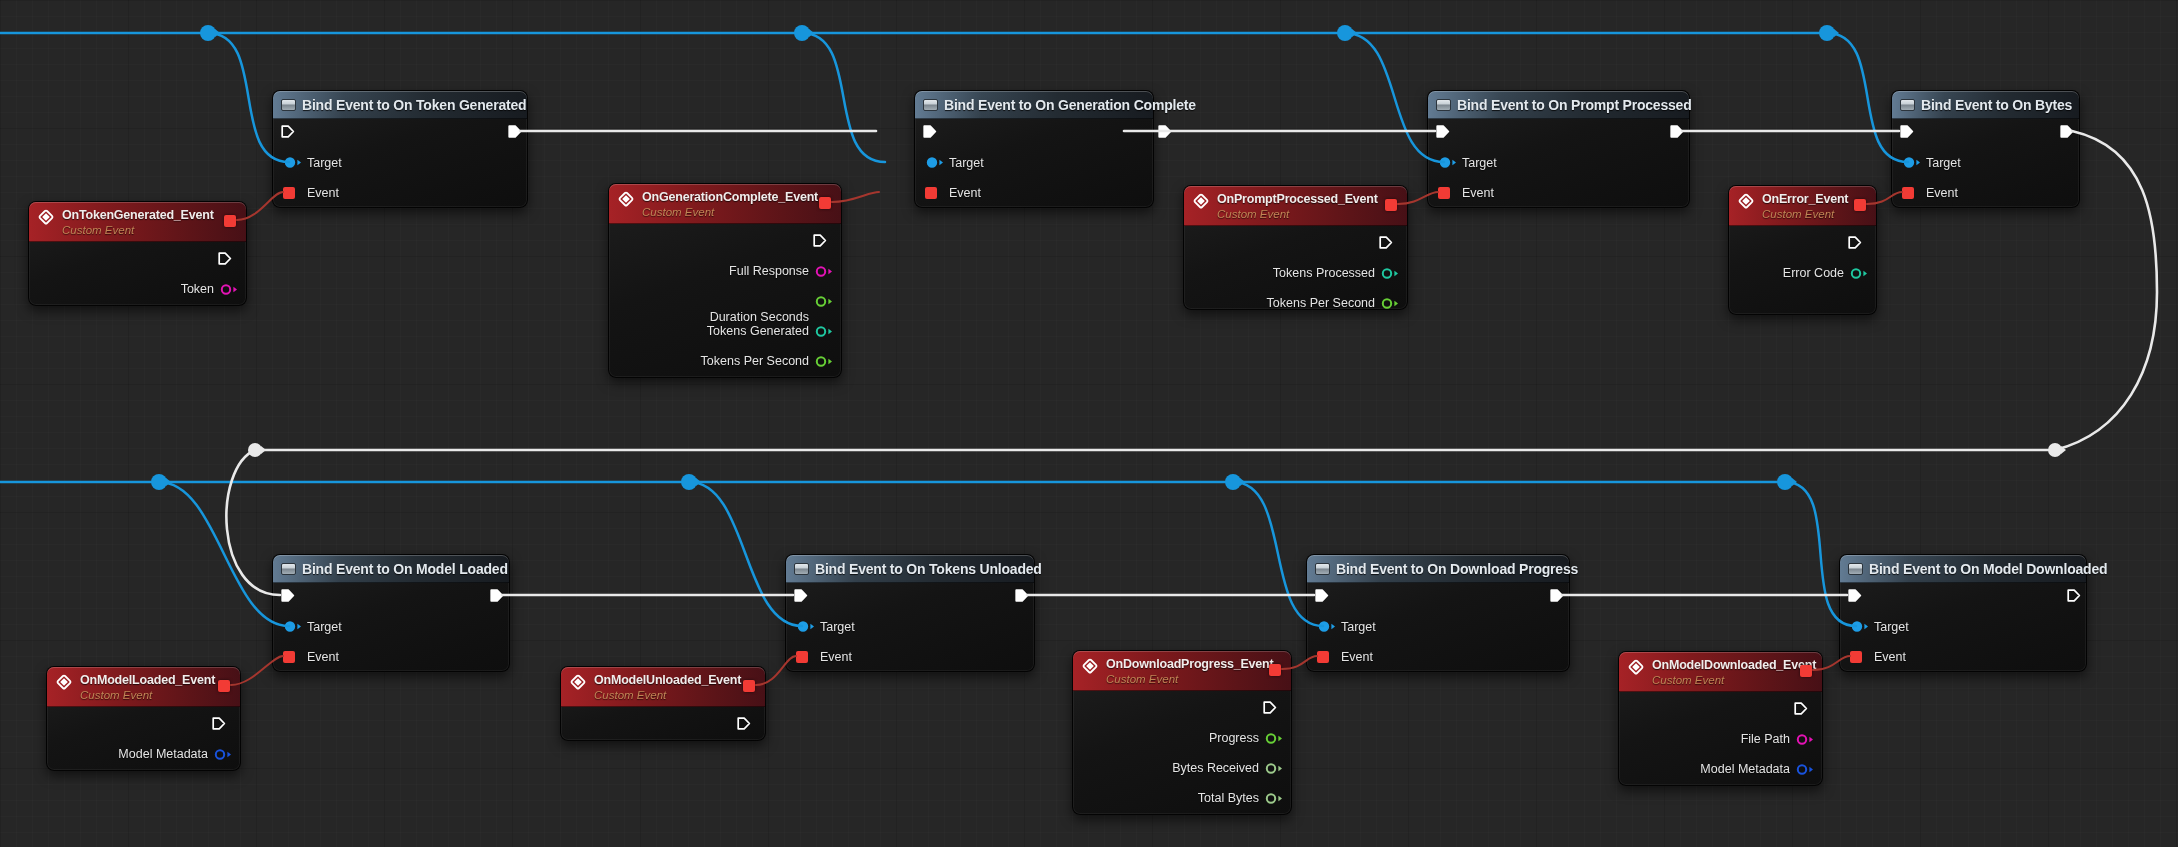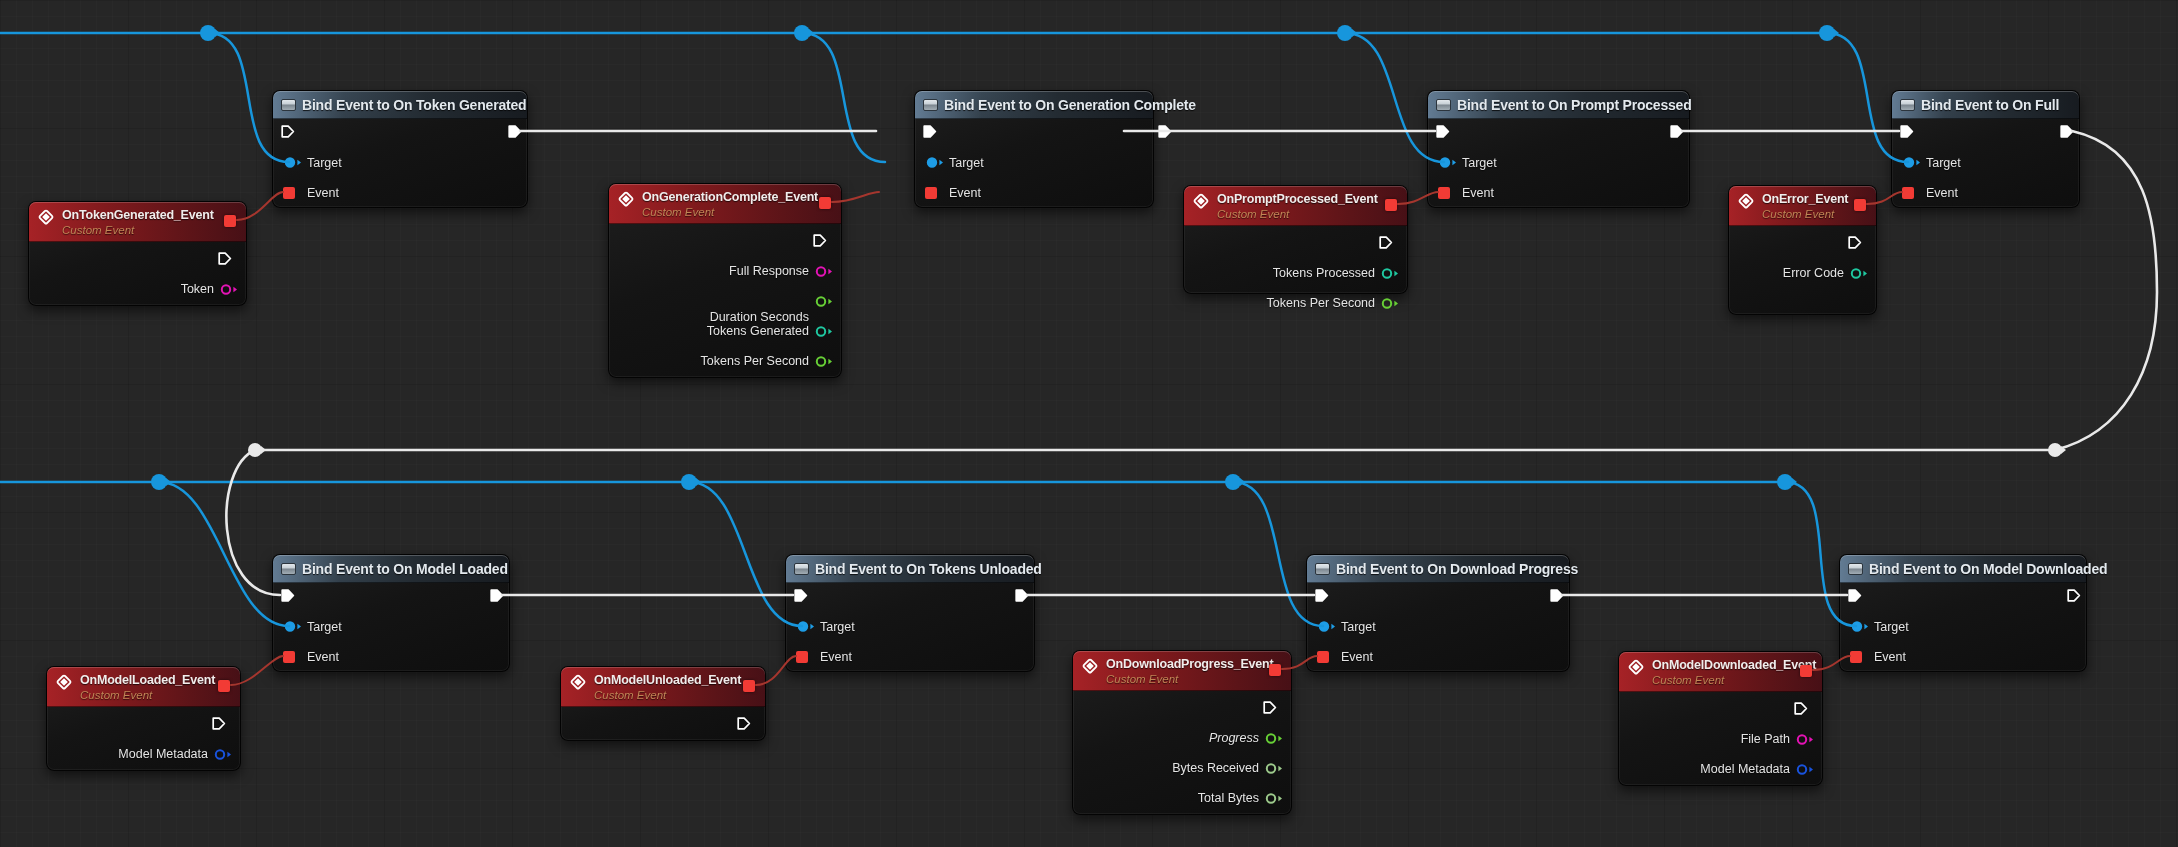--- a/index.html
+++ b/index.html
@@ -122,21 +122,21 @@
             <circle cx="6" cy="6.5" r="4.2" fill="#1e9de6" stroke="#1e9de6" stroke-width="2"></circle>
             <path d="M13.4 3.7 L17 6.5 L13.4 9.3 Z" fill="#1e9de6"></path>
           </svg></span>
         <span class="pin-label" style="left: 34px; top: 64px;">Target</span>
         <span class="pin-square" style="left: 10px; top: 96px; background: rgb(242, 59, 53);"></span>
         <span class="pin-label" style="left: 34px; top: 94px;">Event</span>
       </div>
       <div class="node" style="left: 1891px; top: 90px; width: 189px; height: 118px;">
         <div class="hdr hdr-bind">
           <span class="bind-icon"></span>
-          <span class="bind-title">Bind Event to On Full</span>
+          <span class="bind-title">Bind Event to On Bytes</span>
         </div>
         <span class="pin" style="left: 7px; top: 33px;"><svg width="15" height="15" viewBox="0 0 15 15" xmlns="http://www.w3.org/2000/svg">
             <path d="M2.2 2.2 h6 l5.2 5.3 -5.2 5.3 h-6 z" fill="#ffffff" stroke="#ffffff" stroke-width="1.7" stroke-linejoin="round"></path>
           </svg></span>
         <span class="pin" style="left: 167px; top: 33px;"><svg width="15" height="15" viewBox="0 0 15 15" xmlns="http://www.w3.org/2000/svg">
             <path d="M2.2 2.2 h6 l5.2 5.3 -5.2 5.3 h-6 z" fill="#ffffff" stroke="#ffffff" stroke-width="1.7" stroke-linejoin="round"></path>
           </svg></span>
         <span class="pin" style="left: 11px; top: 65px;"><svg width="18" height="13" viewBox="0 0 18 13" xmlns="http://www.w3.org/2000/svg">
             <circle cx="6" cy="6.5" r="4.2" fill="#1e9de6" stroke="#1e9de6" stroke-width="2"></circle>
             <path d="M13.4 3.7 L17 6.5 L13.4 9.3 Z" fill="#1e9de6"></path>
@@ -275,21 +275,21 @@
             <circle cx="6" cy="6.5" r="4.2" fill="none" stroke="#1fc8a0" stroke-width="2"></circle>
             <path d="M13.4 3.7 L17 6.5 L13.4 9.3 Z" fill="#1fc8a0"></path>
           </svg></span>
         <span class="pin-label right" style="right: 32px; top: 139px;">Tokens Generated</span>
         <span class="pin" style="right: 8px; top: 171px;"><svg width="18" height="13" viewBox="0 0 18 13" xmlns="http://www.w3.org/2000/svg">
             <circle cx="6" cy="6.5" r="4.2" fill="none" stroke="#67cf36" stroke-width="2"></circle>
             <path d="M13.4 3.7 L17 6.5 L13.4 9.3 Z" fill="#67cf36"></path>
           </svg></span>
         <span class="pin-label right" style="right: 32px; top: 169px;">Tokens Per Second</span>
       </div>
-      <div class="node" style="left: 1183px; top: 185px; width: 225px; height: 109px;">
+      <div class="node" style="left: 1183px; top: 185px; width: 225px; height: 125px;">
         <div class="hdr hdr-event">
           <span class="event-icon"><svg width="18" height="18" viewBox="0 0 18 18" xmlns="http://www.w3.org/2000/svg">
               <g transform="rotate(45 9 9)">
                 <rect x="4" y="4" width="10" height="10" rx="1.5" fill="none" stroke="#ffffff" stroke-width="1.8"></rect>
                 <rect x="6.3" y="6.3" width="5.4" height="5.4" fill="#ffffff"></rect>
               </g>
             </svg></span>
           <div class="titles">
             <div class="event-title">OnPromptProcessed_Event</div>
             <div class="event-sub">Custom Event</div>
@@ -388,21 +388,21 @@
           </div>
         </div>
         <span class="pin-square" style="right: 10px; top: 13px; background: rgb(242, 59, 53); box-shadow: rgba(0, 0, 0, 0.6) 0px 0px 3px;"></span>
         <span class="pin" style="right: 14px; top: 49px;"><svg width="15" height="15" viewBox="0 0 15 15" xmlns="http://www.w3.org/2000/svg">
             <path d="M2.2 2.2 h6 l5.2 5.3 -5.2 5.3 h-6 z" fill="none" stroke="#ffffff" stroke-width="1.7" stroke-linejoin="round"></path>
           </svg></span>
         <span class="pin" style="right: 8px; top: 81px;"><svg width="18" height="13" viewBox="0 0 18 13" xmlns="http://www.w3.org/2000/svg">
             <circle cx="6" cy="6.5" r="4.2" fill="none" stroke="#67cf36" stroke-width="2"></circle>
             <path d="M13.4 3.7 L17 6.5 L13.4 9.3 Z" fill="#67cf36"></path>
           </svg></span>
-        <span class="pin-label right" style="right: 32px; top: 79px; font-style: italic;">Progress</span>
+        <span class="pin-label right" style="right: 32px; top: 79px;">Progress</span>
         <span class="pin" style="right: 8px; top: 111px;"><svg width="18" height="13" viewBox="0 0 18 13" xmlns="http://www.w3.org/2000/svg">
             <circle cx="6" cy="6.5" r="4.2" fill="none" stroke="#9cc98b" stroke-width="2"></circle>
             <path d="M13.4 3.7 L17 6.5 L13.4 9.3 Z" fill="#9cc98b"></path>
           </svg></span>
         <span class="pin-label right" style="right: 32px; top: 109px;">Bytes Received</span>
         <span class="pin" style="right: 8px; top: 141px;"><svg width="18" height="13" viewBox="0 0 18 13" xmlns="http://www.w3.org/2000/svg">
             <circle cx="6" cy="6.5" r="4.2" fill="none" stroke="#9cc98b" stroke-width="2"></circle>
             <path d="M13.4 3.7 L17 6.5 L13.4 9.3 Z" fill="#9cc98b"></path>
           </svg></span>
         <span class="pin-label right" style="right: 32px; top: 139px;">Total Bytes</span>

